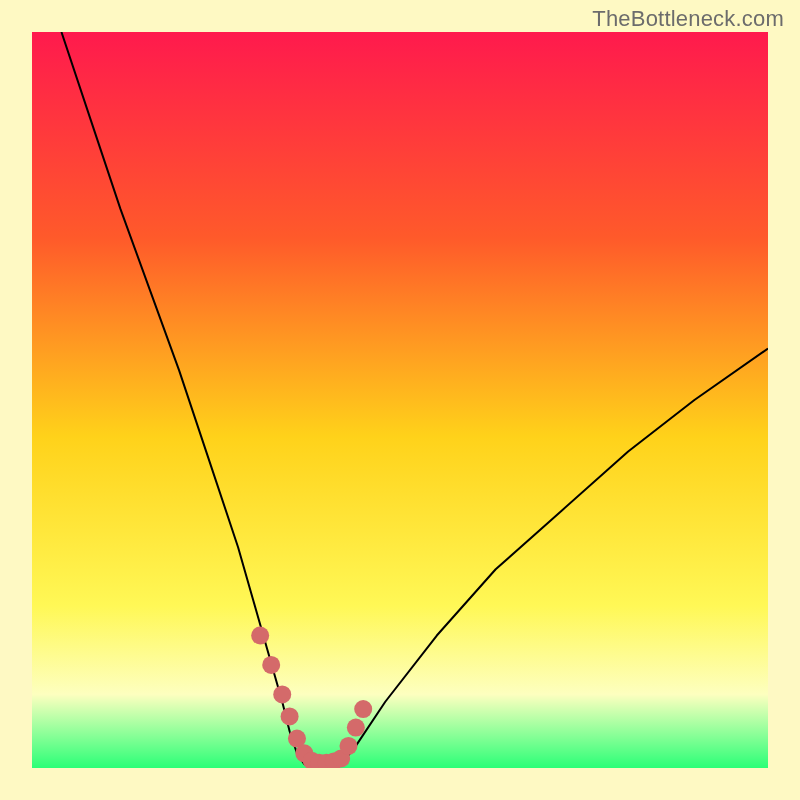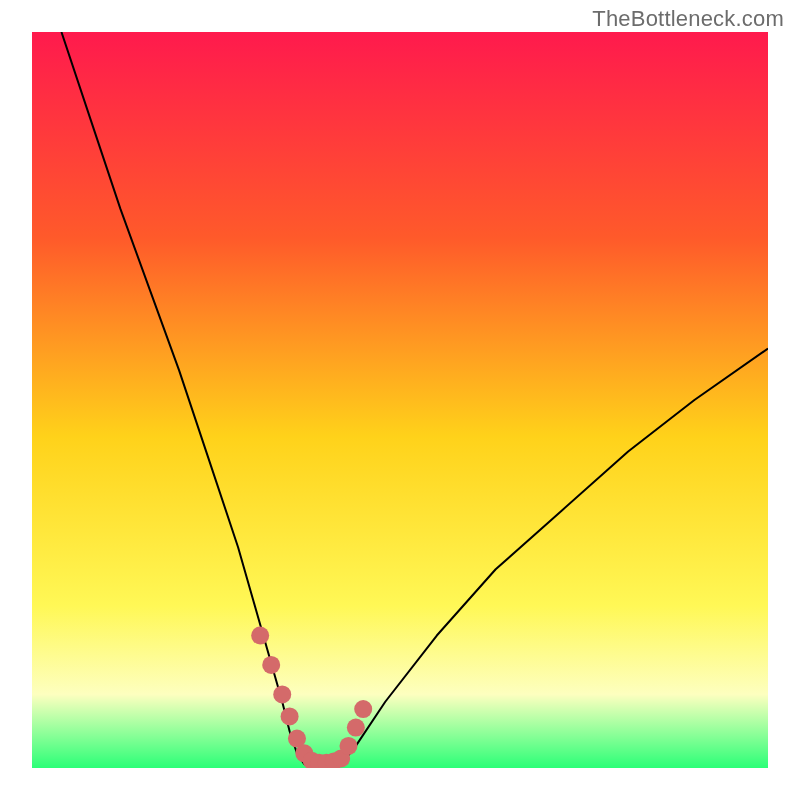--- a/index.html
+++ b/index.html
@@ -10,21 +10,21 @@
     background: #000;
     overflow: hidden;
     font-family: Arial, Helvetica, sans-serif;
   }
   .frame {
     position: absolute;
     left: 0;
     top: 0;
     width: 800px;
     height: 800px;
-    background: #ffffff;
+    background: #fef9c3;
   }
   .plot-area {
     position: absolute;
     left: 32px;
     top: 32px;
     width: 736px;
     height: 736px;
     overflow: hidden;
   }
   .gradient-bg {

